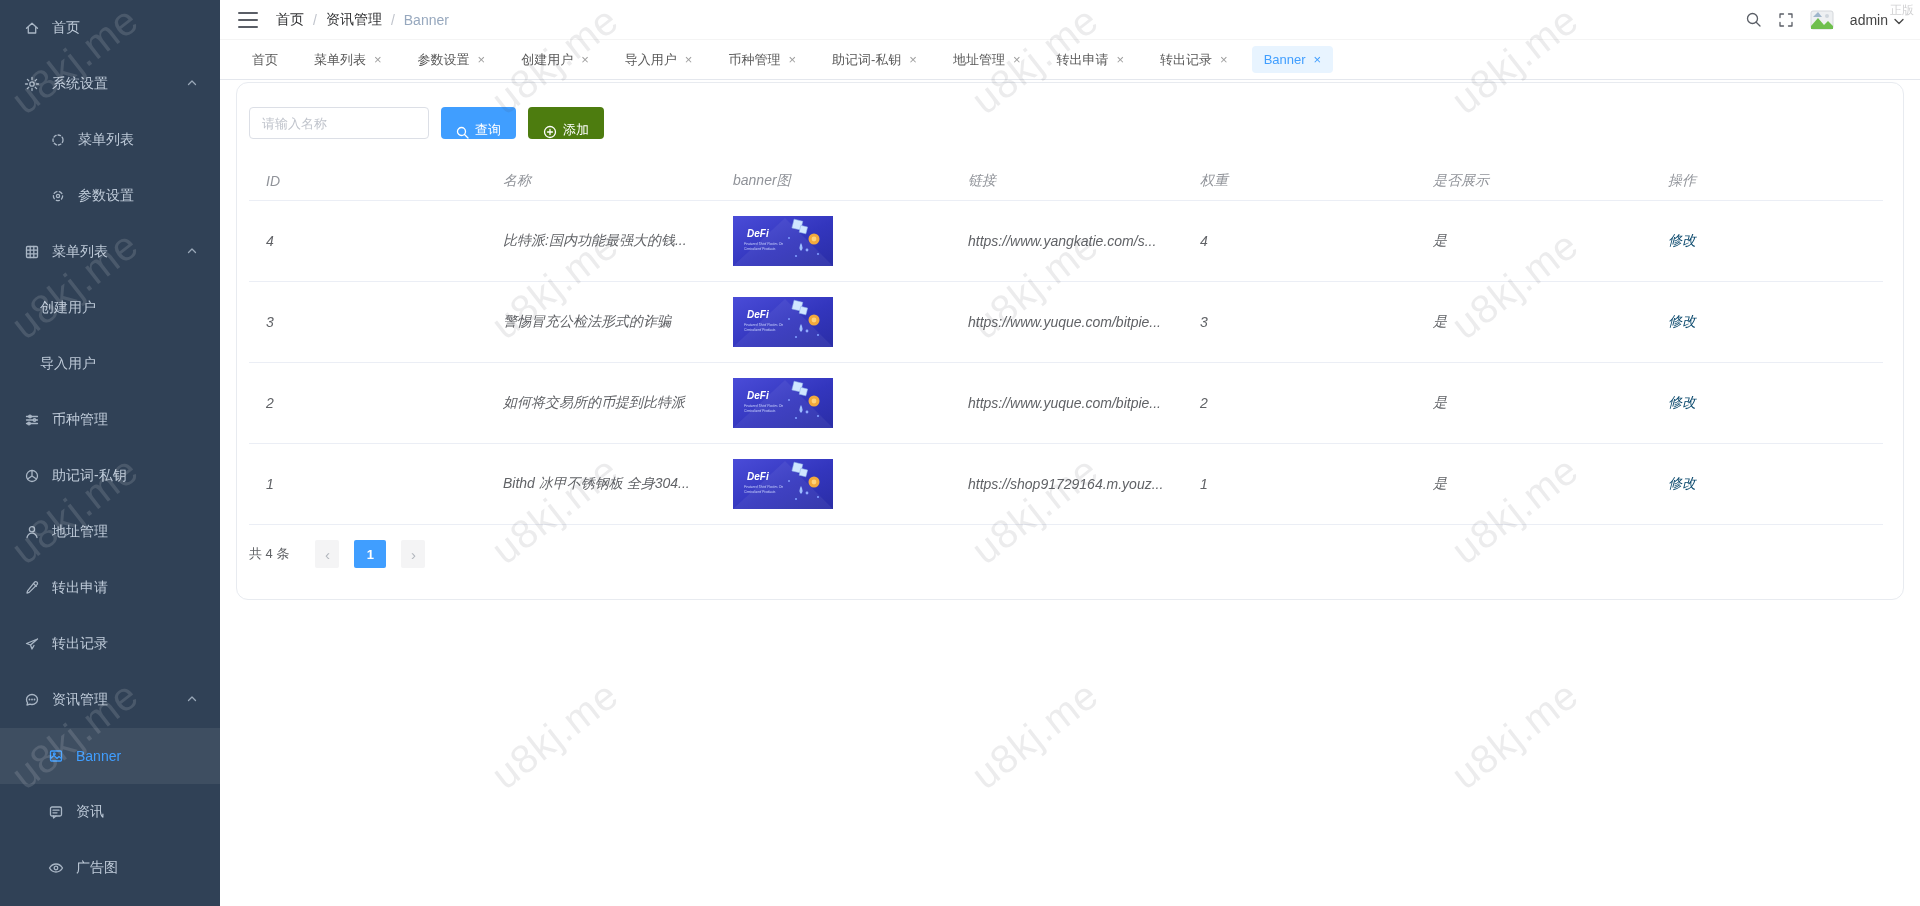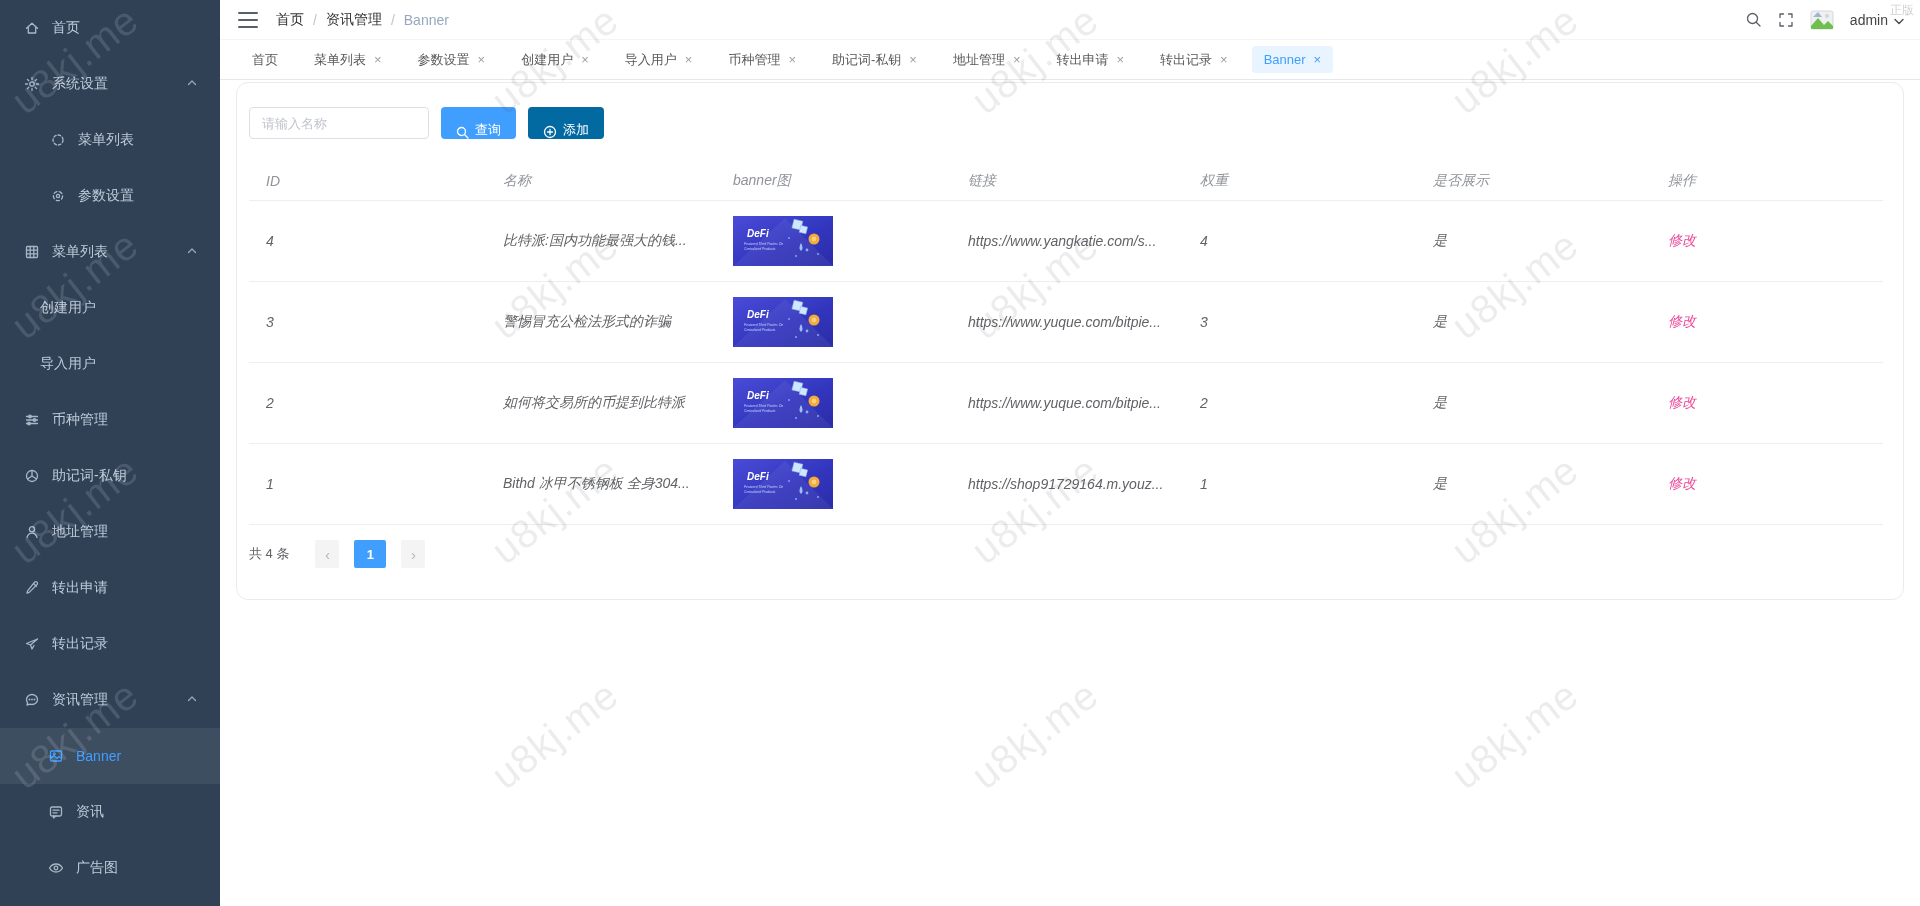--- a/index.html
+++ b/index.html
@@ -37,30 +37,30 @@
   .tab.active { color:#409eff; background:#e8f4ff; }
   .tab.active .x { color:#409eff; }
 
   .card { margin:2px 16px 0 16px; border:1px solid #e8ebf0; border-radius:12px; background:#fff; min-height:518px; padding:24px 20px 20px 12px; }
 
   .toolbar { display:flex; align-items:center; gap:12px; }
   .search-input { width:180px; height:32px; border:1px solid #dcdfe6; border-radius:4px; padding:0 12px; font-size:13px; color:#606266; outline:none; font-family:inherit; }
   .search-input::placeholder { color:#c0c4cc; }
   .btn { height:32px; padding:0 15px; border:none; border-radius:4px; color:#fff; font-size:13px; display:inline-flex; align-items:flex-end; gap:6px; cursor:pointer; font-family:inherit; }
   .btn-query { background:#409eff; }
-  .btn-add { background:#0369a1; }
+  .btn-add { background:#4d7c0f; }
 
   .tbl { margin-top:22px;font-style:italic; }
   .trow { display:grid; grid-template-columns:237px 230px 235px 232px 233px 235px 1fr; align-items:center; border-bottom:1px solid #ebeef5; }
   .trow > div { padding-left:17px; font-size:14px; color:#606266; overflow:hidden; white-space:nowrap; }
   .thead { height:40px; }
   .thead > div { color:#909399; font-weight:500; }
   .tr { height:81px; }
   .banner-thumb { width:100px; height:50px; display:block; }
-  .link-edit { color:#ec4899; cursor:pointer; }
+  .link-edit { color:#0c4a6e; cursor:pointer; }
 
   .pagination { margin-top:15px; display:flex; align-items:center; font-size:13px; color:#606266; }
   .pg-total { margin-right:6px; }
   .pg-btn { width:24px; height:28px; margin-left:15px; background:#f4f4f5; border-radius:2px; display:flex; align-items:center; justify-content:center; color:#b2b6bd; font-size:15px; cursor:pointer; user-select:none; }
   .pg-page { min-width:32px; height:28px; margin-left:15px; background:#409eff; color:#fff; border-radius:2px; display:flex; align-items:center; justify-content:center; font-size:13px; font-weight:600; cursor:pointer; }
   .pg-btn.prev { margin-left:20px; }
 
   
   .wm-side,.wm-main { position:absolute; top:0; left:0; height:906px; pointer-events:none; z-index:50; overflow:hidden; }
   .wm-side { width:220px; }

